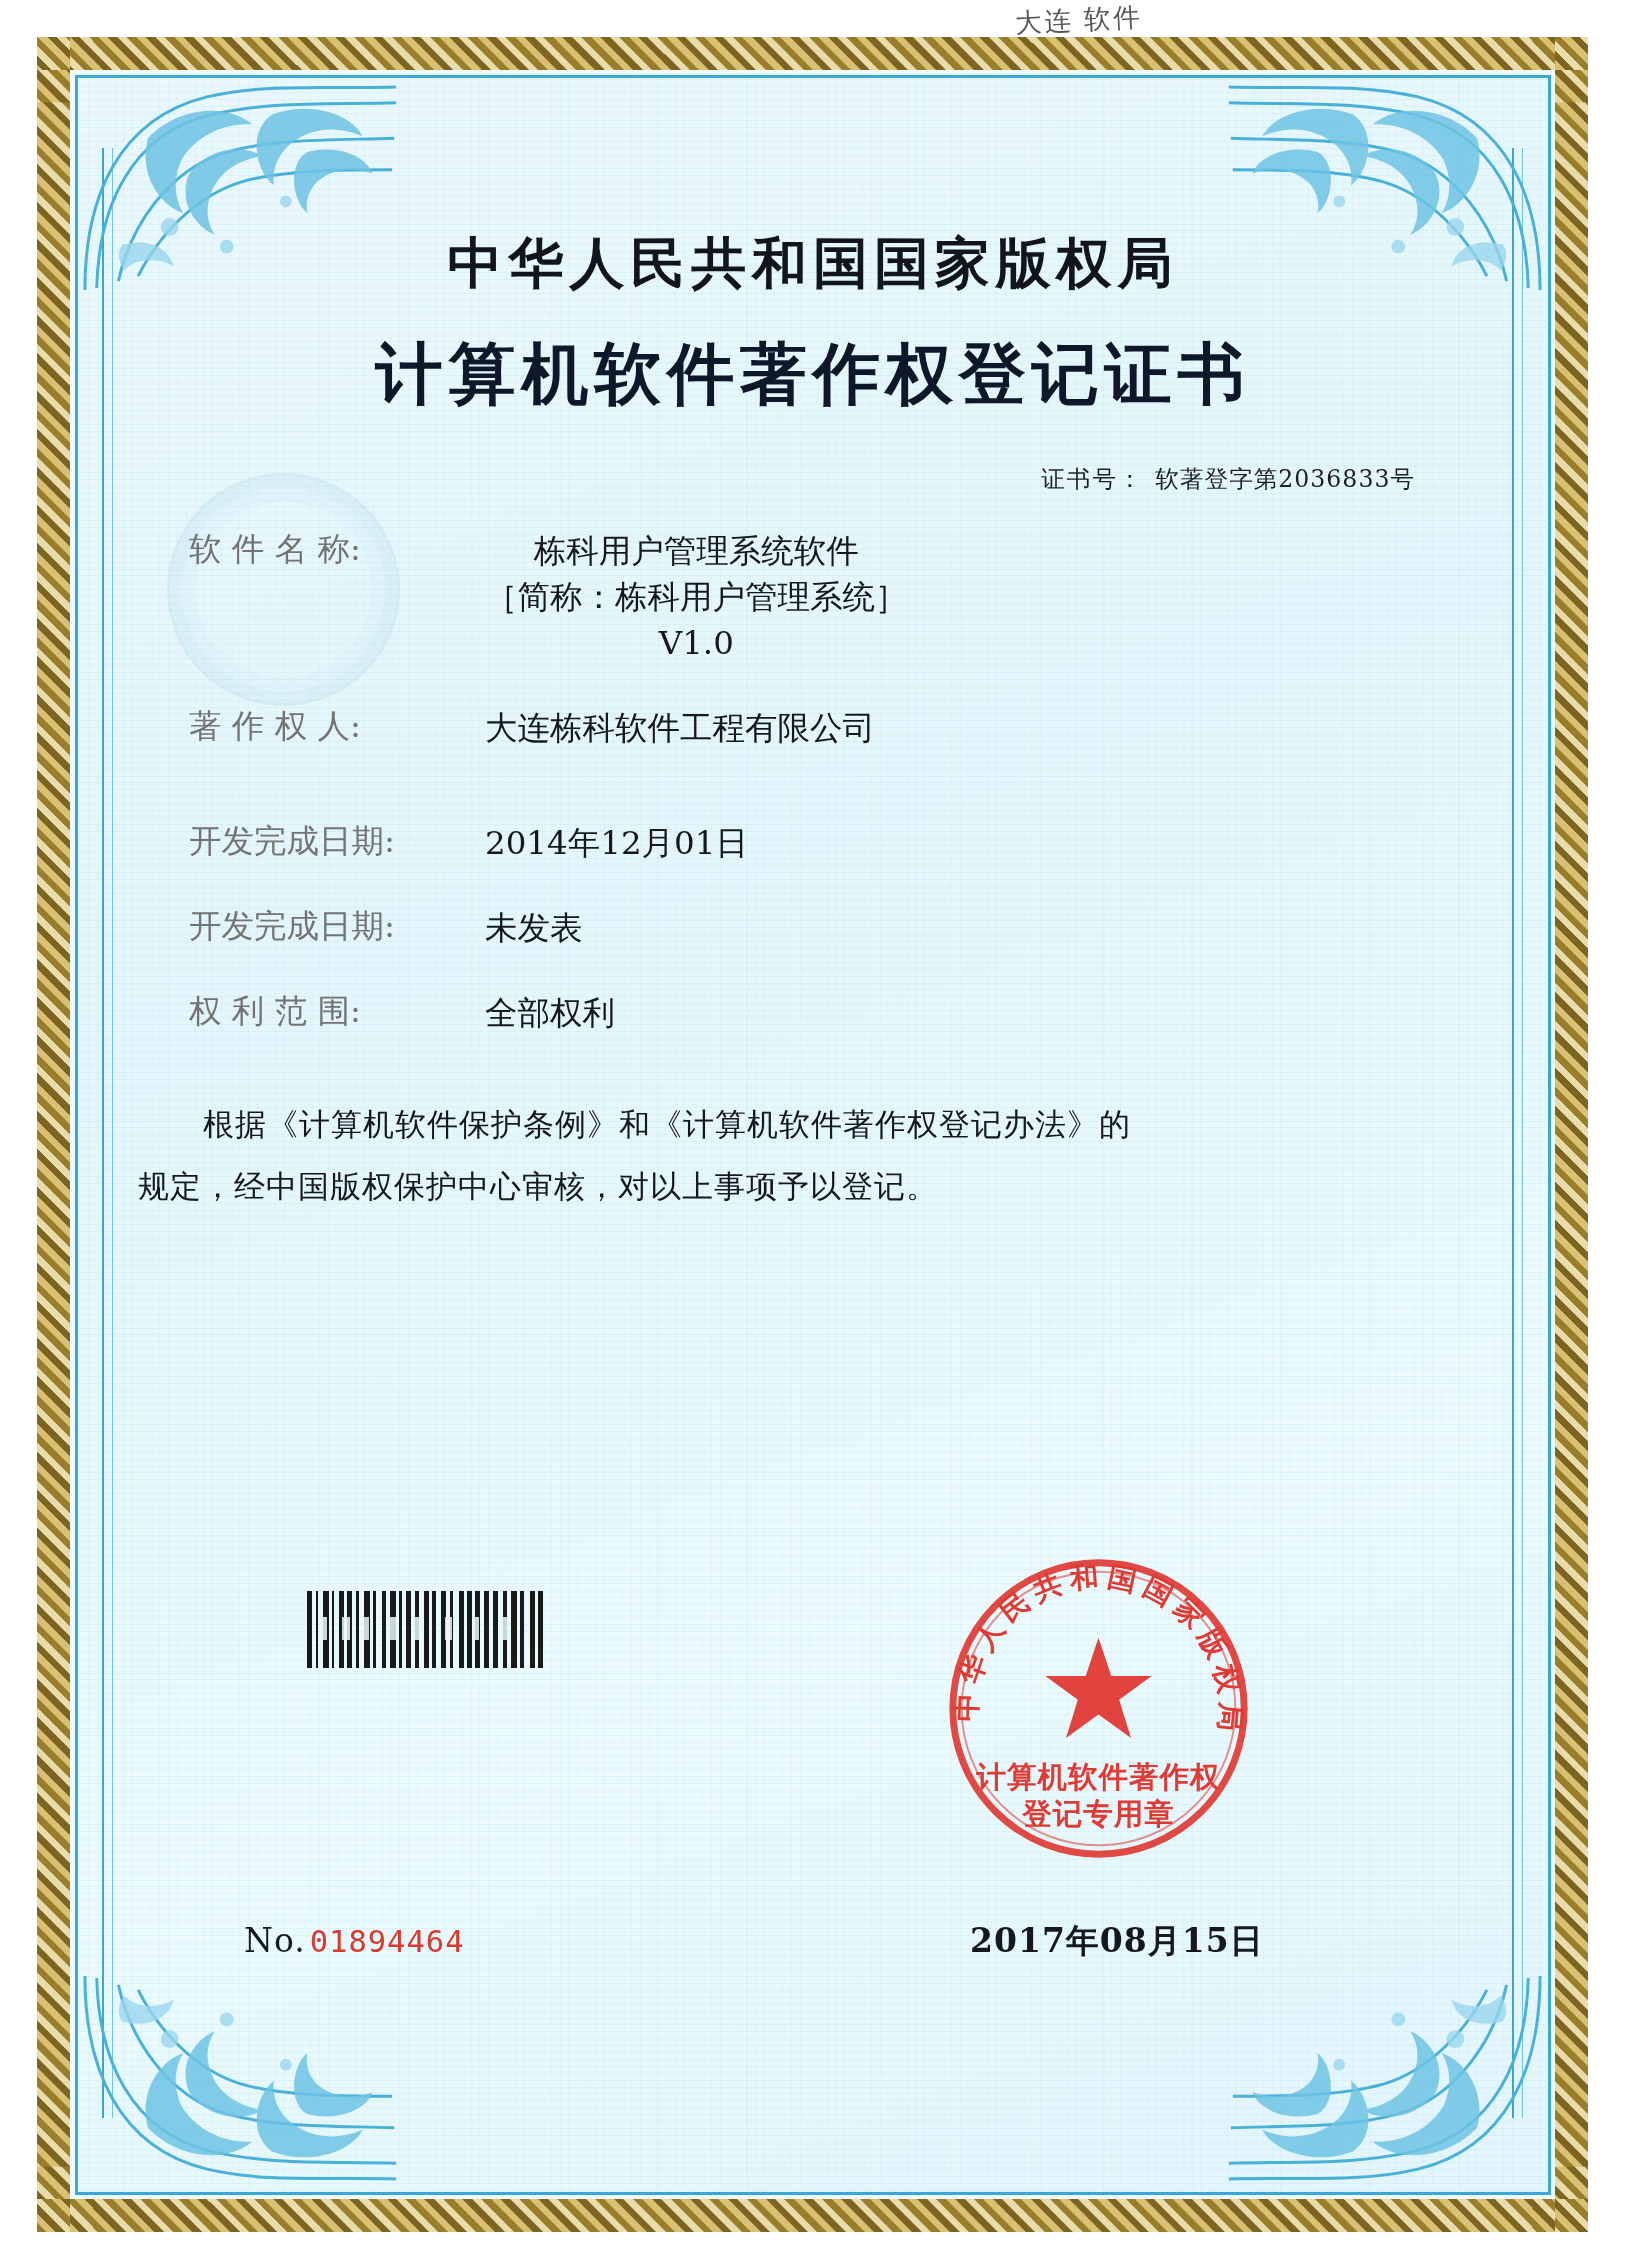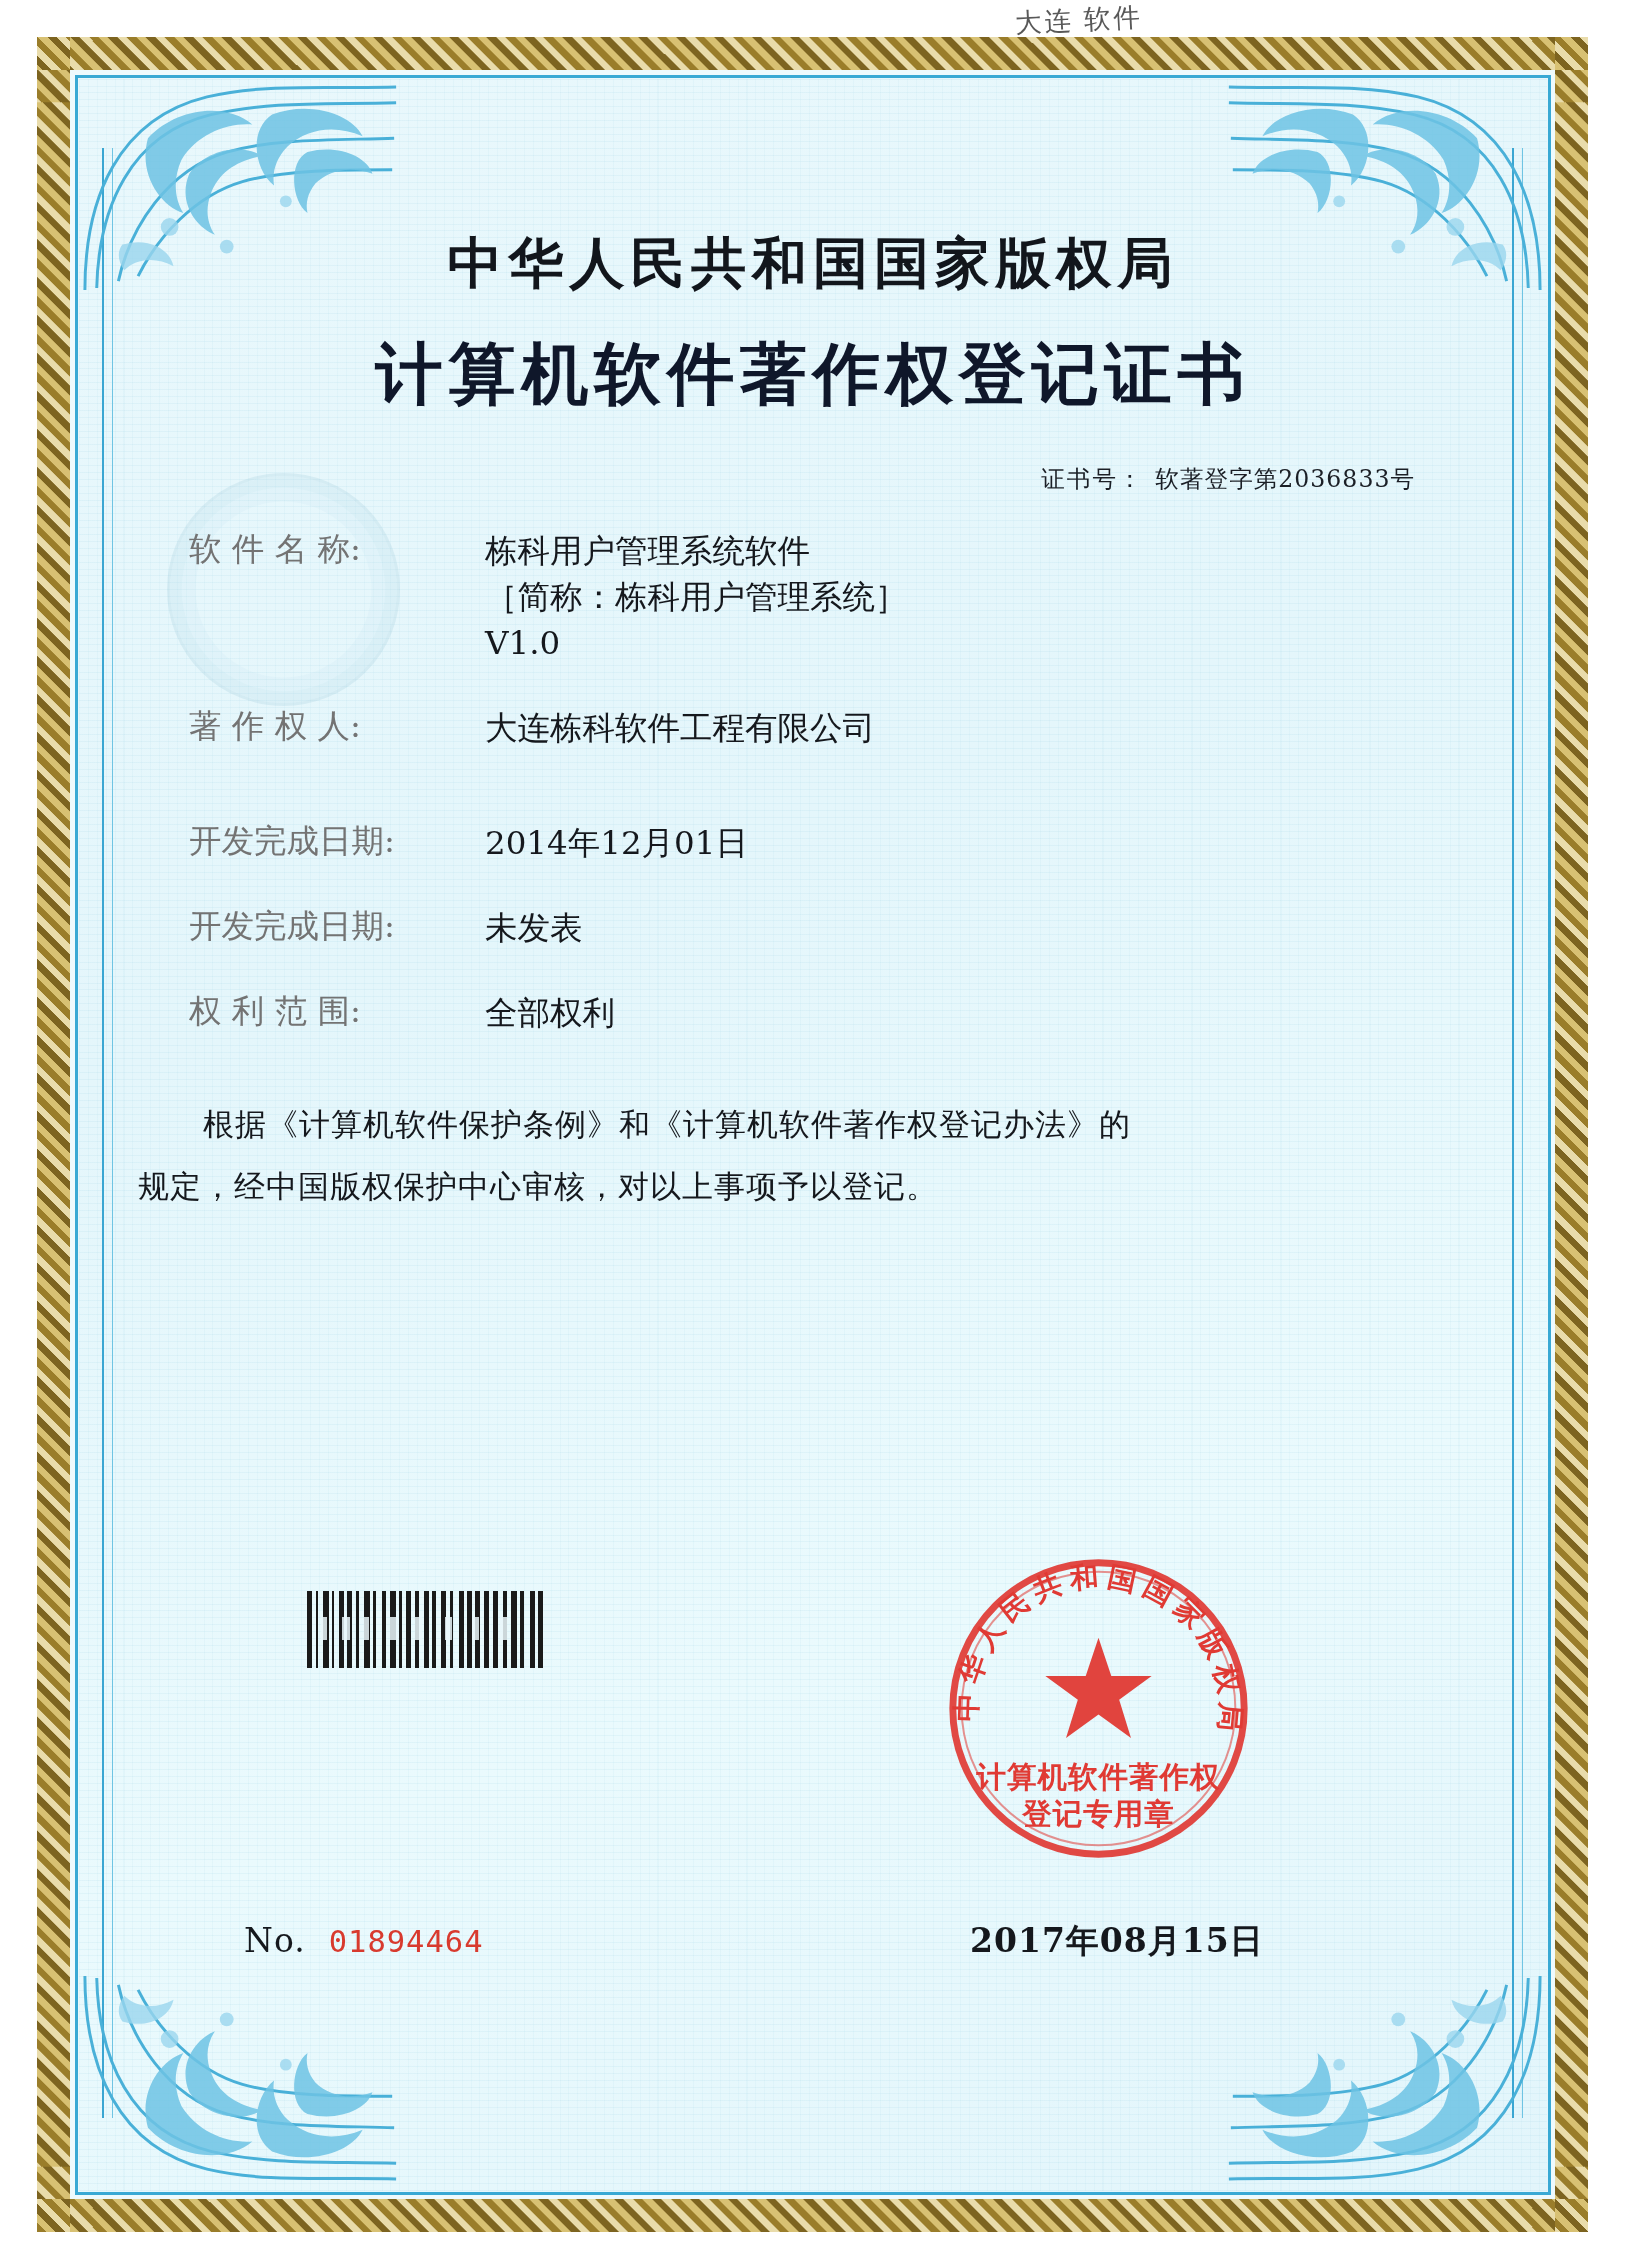--- a/index.html
+++ b/index.html
@@ -153,21 +153,21 @@
     font-family: "DejaVu Serif", serif;
     letter-spacing: 0px;
     white-space: pre;
   }
   .field-value {
     font-size: 32.5px;
     color: #15181d;
     font-family: "DejaVu Serif", serif;
     line-height: 1.42;
   }
-  .field-value .sub { display: block; }
+  .field-value .sub { display: block; text-align: center; }
   .gap-md { height: 65px; }
 
   .field-row.spaced { margin-bottom: 39px; }
 
   
   .para {
     margin-top: 57px;
     font-size: 31px;
     color: #15181d;
     font-family: "DejaVu Serif", serif;
@@ -250,21 +250,21 @@
     position: absolute;
     left: 244px;
     top: 1921px;
     font-size: 33px;
     font-family: "DejaVu Serif", serif;
     color: #15181d;
     letter-spacing: 1px;
   }
   .footer-no .num {
     color: #d83a2e;
-    margin-left: 23px;
+    margin-left: 4px;
     font-family: "DejaVu Sans Mono", monospace;
     font-size: 30.5px;
     letter-spacing: 1px;
   }
   .footer-date {
     position: absolute;
     left: 970px;
     top: 1919px;
     font-size: 33px;
     font-family: "DejaVu Serif", serif;

